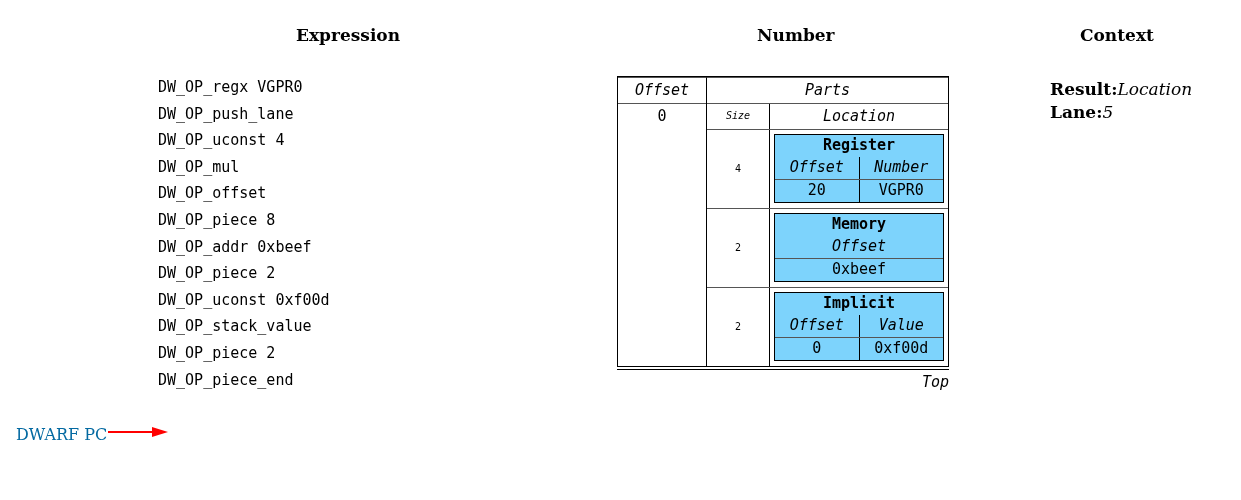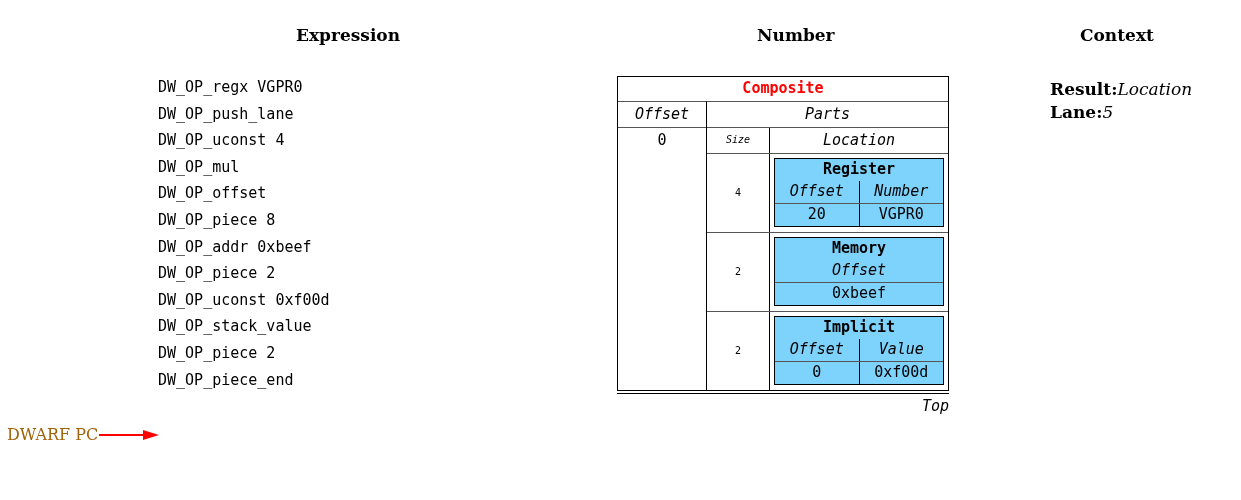--- a/index.html
+++ b/index.html
@@ -33,25 +33,24 @@
     top: 74px;
     font-family: "DejaVu Sans Mono", monospace;
     font-size: 15px;
     line-height: 26.6px;
   }
   .expr-line { white-space: pre; }
 
   
   #pc-marker {
     position: absolute;
-    left: 7px;
+    left: 16px;
     top: 425px;
     display: flex;
-    align-items: center;
-    color: #a16207;
+    color: #0369a1;
   }
   #pc-label {
     font-family: "DejaVu Serif", serif;
     font-size: 16px;
     white-space: nowrap;
   }
   #pc-arrow { display: block; margin-left: 1px; }
 
   
   #stack-wrap {
@@ -240,21 +239,20 @@
   <span id="pc-label">DWARF PC</span>
   <svg id="pc-arrow" width="60" height="14" viewBox="0 0 60 14">
     <line x1="0" y1="7" x2="46" y2="7" stroke="#ff0000" stroke-width="2"></line>
     <polygon points="44,2 60,7 44,12" fill="#ff0000"></polygon>
   </svg>
 </div>
 
 <div id="stack-wrap">
   <div class="stack-frame">
 
-    <div id="composite-title" class="mono">Composite</div>
 
     <div class="row-flex">
 
       <div id="offset-col">
         <div id="offset-head" class="mono it">Offset</div>
         <div id="offset-value" class="mono">0</div>
       </div>
 
       <div id="parts-col">
         <div id="parts-head" class="mono it">Parts</div>

